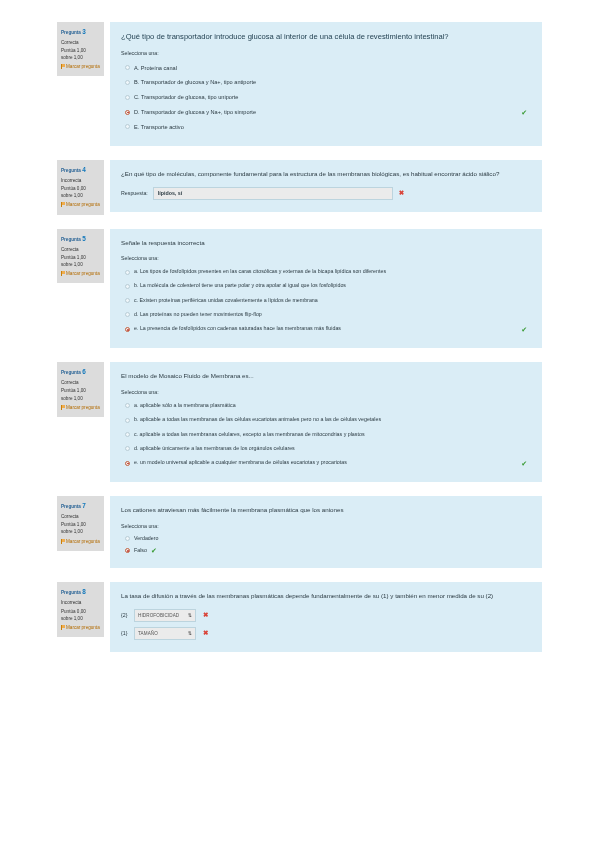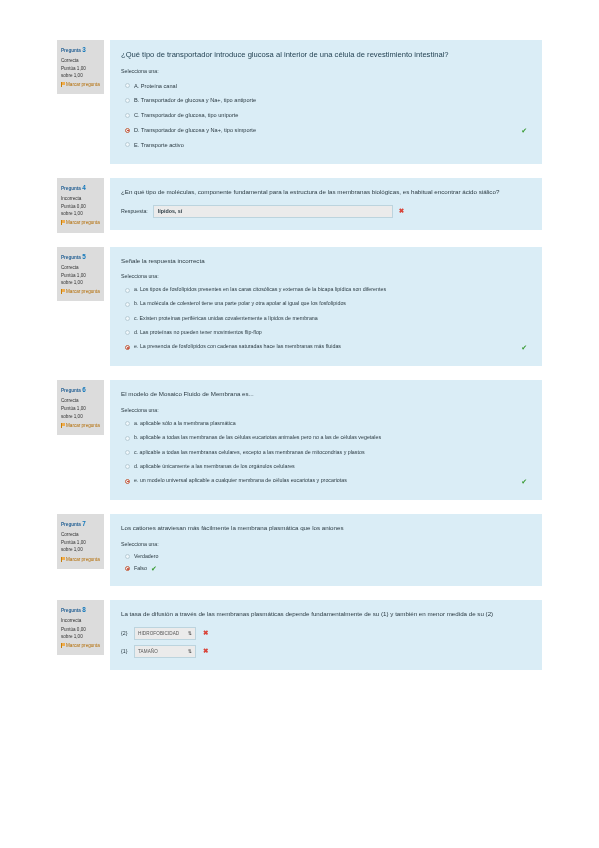--- a/index.html
+++ b/index.html
@@ -8,21 +8,21 @@
     padding: 0;
     width: 599px;
     height: 848px;
     background: #ffffff;
     font-family: "Liberation Sans", sans-serif;
   }
   .page {
     width: 599px;
     height: 848px;
     background: #ffffff;
-    padding: 40px 57px 0 57px;
+    padding: 22px 57px 0 57px;
   }
   .question {
     display: flex;
     align-items: flex-start;
     margin-bottom: 14px;
   }
   .qinfo {
     width: 47px;
     flex: 0 0 47px;
     background: #dcdcdc;

